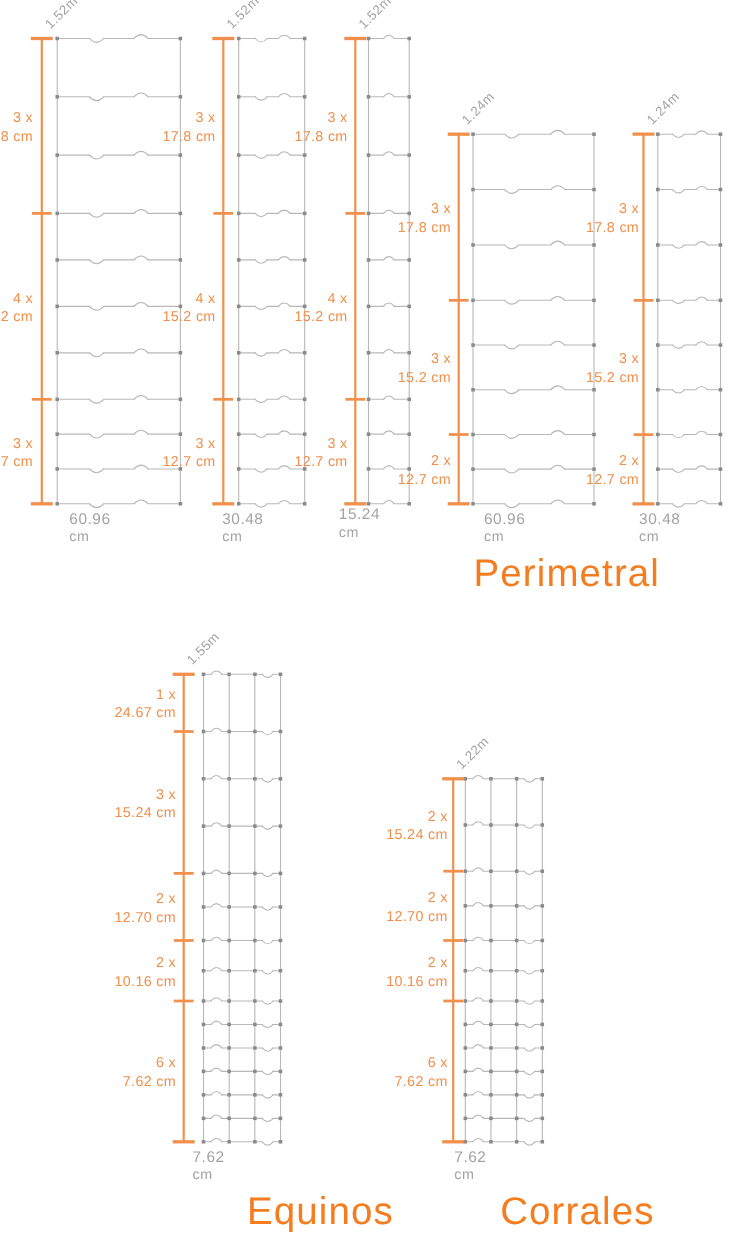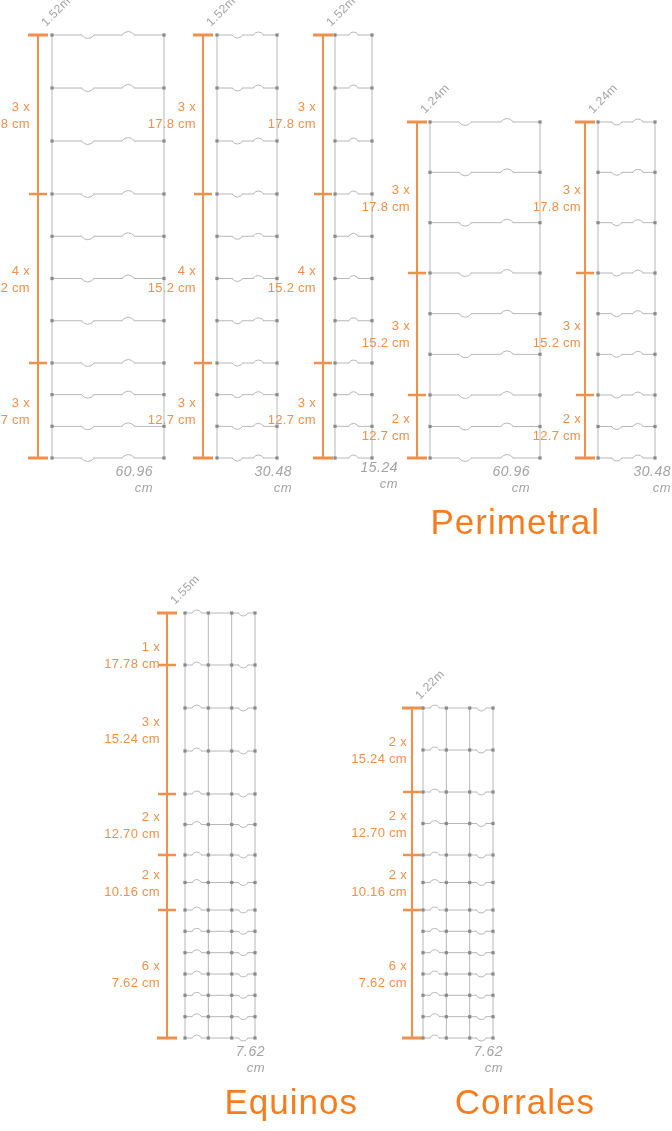--- a/index.html
+++ b/index.html
@@ -23,24 +23,23 @@
   .hlabel{
     position:absolute;
     height:14px;line-height:14px;
     font-size:12px;color:var(--gray);
     transform:rotate(-45deg);
     transform-origin:0 100%;
     white-space:nowrap;
     letter-spacing:0.5px;
   }
   .wlabel{
-    position:absolute;width:90px;text-align:right;
+    position:absolute;width:90px;text-align:left;
     font-size:14px;color:var(--gray);line-height:15px;
     letter-spacing:0.5px;
-    font-style:italic;
   }
   .wlabel .unit{font-size:13px;margin-top:1px;}
   .slabel{
     position:absolute;text-align:right;
     font-size:13px;color:var(--orange);
     line-height:17px;white-space:nowrap;
     letter-spacing:0.3px;
   }
   .title{
     position:absolute;
@@ -800,23 +799,23 @@
         <div>2 x</div>
         <div>12.7 cm</div>
       </div>
       <div class="hlabel" style="left: 177px; top: 593px;">
         <div>1.55m</div>
       </div>
       <div class="wlabel" style="left: 175px; top: 1044px;">
         <div>7.62</div>
         <div class="unit">cm</div>
       </div>
-      <div class="slabel" style="right: 512px; top: 622px; margin-top: 16px;">
+      <div class="slabel" style="right: 512px; top: 622px;">
         <div>1 x</div>
-        <div>17.78 cm</div>
+        <div>24.67 cm</div>
       </div>
       <div class="slabel" style="right: 512px; top: 712.5px;">
         <div>3 x</div>
         <div>15.24 cm</div>
       </div>
       <div class="slabel" style="right: 512px; top: 807.5px;">
         <div>2 x</div>
         <div>12.70 cm</div>
       </div>
       <div class="slabel" style="right: 512px; top: 865.5px;">

